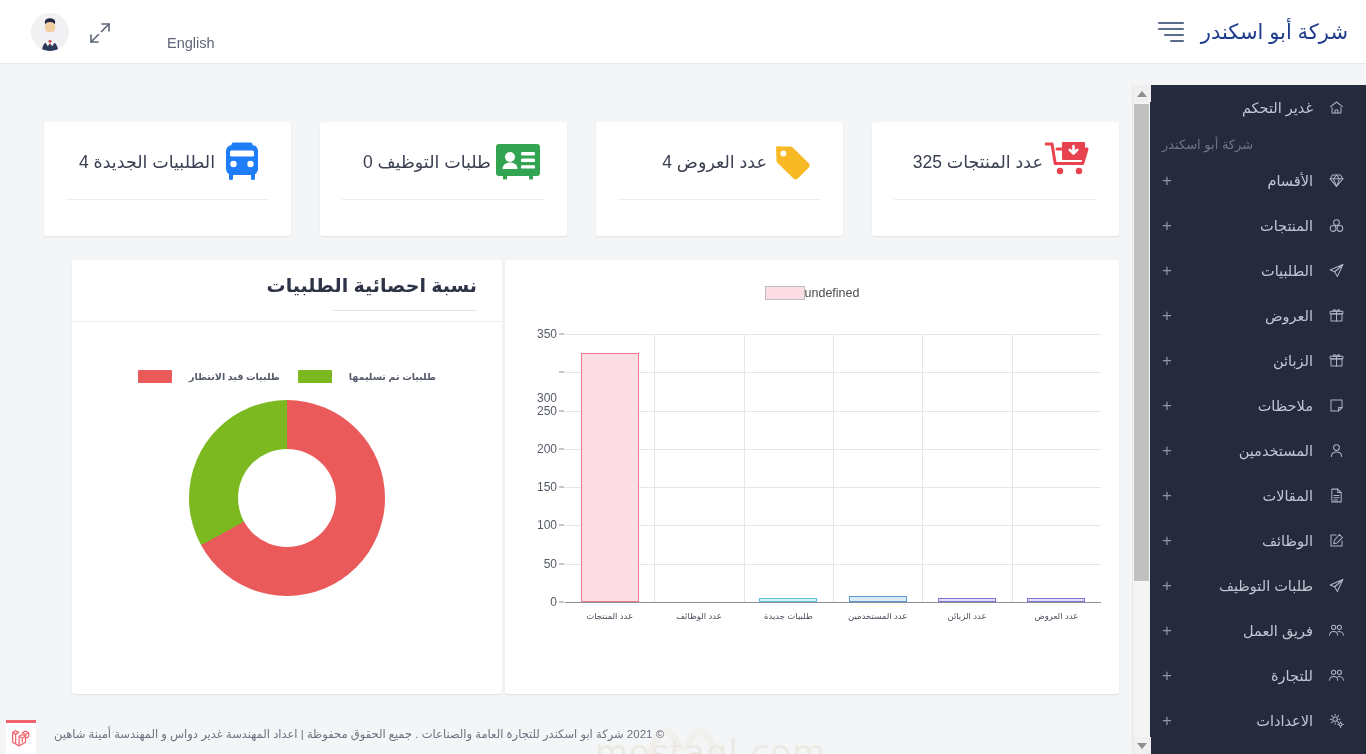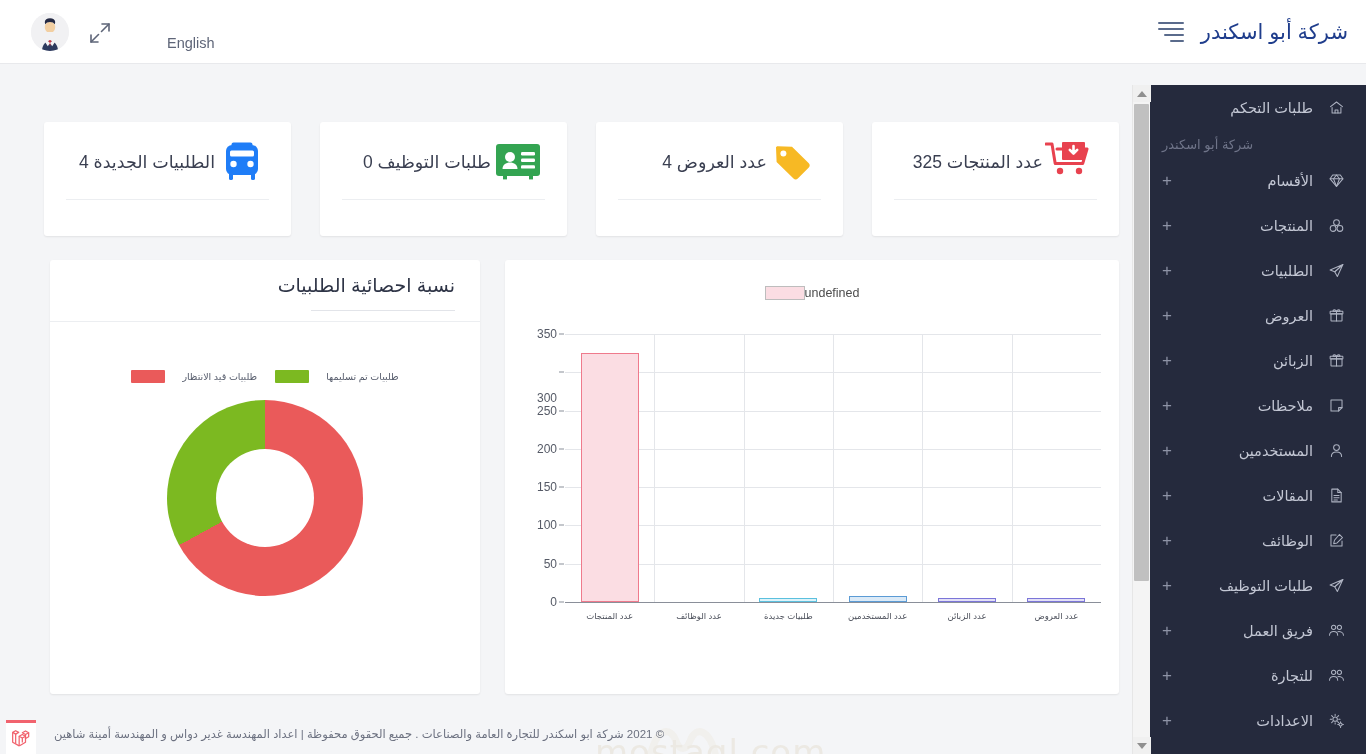--- a/index.html
+++ b/index.html
@@ -163,21 +163,21 @@
     height: 1px; background: #eceef1;
   }
 
   
   .panel {
     position: absolute;
     background: #ffffff;
     border-radius: 3px;
     box-shadow: 0 1px 2px rgba(0,0,0,0.08);
   }
-  #panel-donut { top: 196px; right: 670px; width: 430px; height: 434px; }
+  #panel-donut { top: 196px; right: 648px; width: 430px; height: 434px; font-weight: bold; }
   #panel-bar   { top: 196px; right: 31px;  width: 614px; height: 434px; }
 
   .panel-header {
     height: 62px; position: relative;
     border-bottom: 1px solid #eceef1;
   }
   .panel-title {
     position: absolute; right: 25px; top: 14px;
     font-size: 19px; color: #2e3446; direction: rtl;
     white-space: nowrap;
@@ -340,21 +340,21 @@
   <div id="sidebar">
     <div id="nav-list">
         <div class="nav-item">
           <span class="nav-icon">
             <svg width="17" height="17" viewBox="0 0 20 20" fill="none" stroke="#aeb3c2" stroke-width="1.2" stroke-linecap="round" stroke-linejoin="round">
               <path d="M3 9 10 3.5 17 9"></path>
               <path d="M4.8 10v6.5h10.4V10"></path>
               <path d="M8.3 16.5v-3.6h3.4v3.6"></path>
             </svg>
           </span>
-          <span class="nav-label">طلبات التحكم</span>
+          <span class="nav-label">غدير التحكم</span>
           <span class="nav-plus"></span>
         </div>
         <div id="brand-sub">شركة أبو اسكندر</div>
         <div class="nav-item">
           <span class="nav-icon">
             <svg width="17" height="17" viewBox="0 0 20 20" fill="none" stroke="#aeb3c2" stroke-width="1.2" stroke-linecap="round" stroke-linejoin="round">
               <path d="M2.5 8 10 17 17.5 8 14.5 3.5h-9z"></path>
               <path d="M2.5 8h15"></path>
               <path d="M6.5 8 10 17 13.5 8 10 3.5z"></path>
             </svg>

